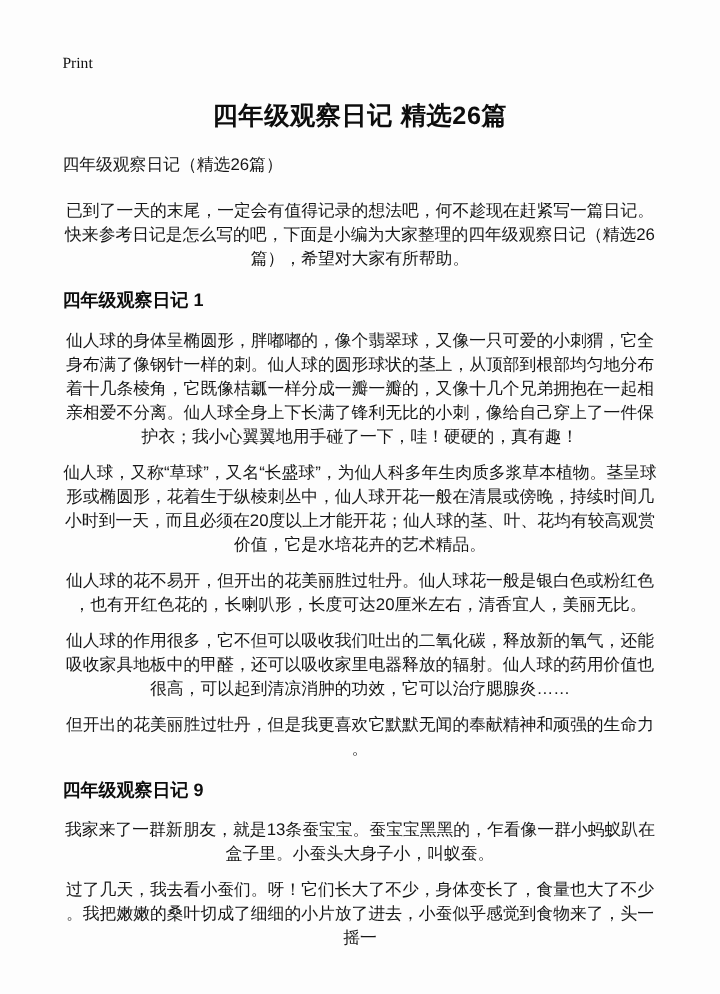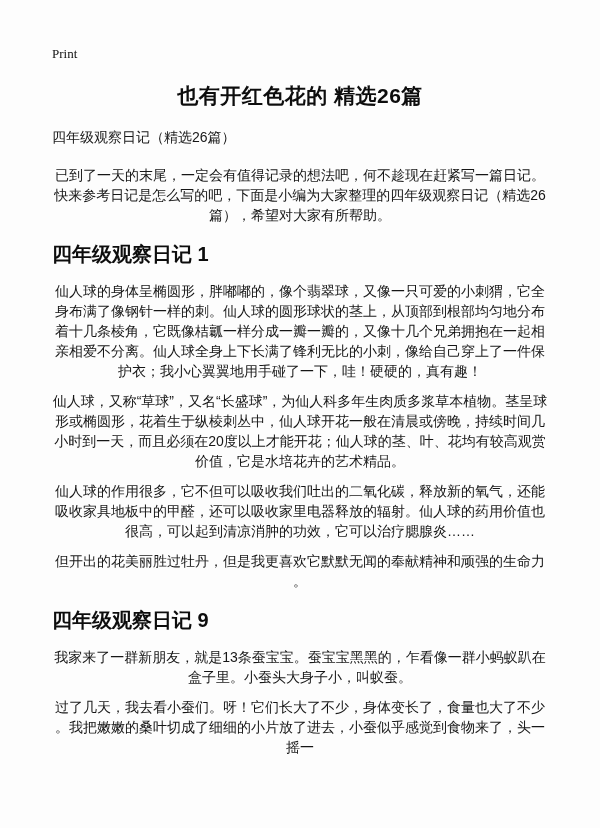--- a/index.html
+++ b/index.html
@@ -42,43 +42,44 @@
   }
   .para {
     font-size: 14px;
     line-height: 20px;
     margin: 0 0 10px 0;
     text-align: center;
     word-break: break-all;
     line-break: anywhere;
   }
   .section-heading {
-    font-size: 20px;
+    font-size: 15px;
     font-weight: bold;
     margin: 16px 0 13px 0;
     color: #0d0d0d;
   }
 </style>
 </head>
 <body>
 
 <div class="page">
 
   <span class="print-link">Print</span>
 
-  <h1 class="doc-title">也有开红色花的 精选26篇</h1>
+  <h1 class="doc-title">四年级观察日记 精选26篇</h1>
 
   <p class="subtitle">四年级观察日记（精选26篇）</p>
 
   <p class="para">已到了一天的末尾，一定会有值得记录的想法吧，何不趁现在赶紧写一篇日记。快来参考日记是怎么写的吧，下面是小编为大家整理的四年级观察日记（精选26篇），希望对大家有所帮助。</p>
 
   <div>
     <h2 class="section-heading">四年级观察日记 1</h2>
     <p class="para">仙人球的身体呈椭圆形，胖嘟嘟的，像个翡翠球，又像一只可爱的小刺猬，它全身布满了像钢针一样的刺。仙人球的圆形球状的茎上，从顶部到根部均匀地分布着十几条棱角，它既像桔瓤一样分成一瓣一瓣的，又像十几个兄弟拥抱在一起相亲相爱不分离。仙人球全身上下长满了锋利无比的小刺，像给自己穿上了一件保护衣；我小心翼翼地用手碰了一下，哇！硬硬的，真有趣！</p>
     <p class="para">仙人球，又称“草球”，又名“长盛球”，为仙人科多年生肉质多浆草本植物。茎呈球形或椭圆形，花着生于纵棱刺丛中，仙人球开花一般在清晨或傍晚，持续时间几小时到一天，而且必须在20度以上才能开花；仙人球的茎、叶、花均有较高观赏价值，它是水培花卉的艺术精品。</p>
+    <p class="para">仙人球的花不易开，但开出的花美丽胜过牡丹。仙人球花一般是银白色或粉红色，也有开红色花的，长喇叭形，长度可达20厘米左右，清香宜人，美丽无比。</p>
     <p class="para">仙人球的作用很多，它不但可以吸收我们吐出的二氧化碳，释放新的氧气，还能吸收家具地板中的甲醛，还可以吸收家里电器释放的辐射。仙人球的药用价值也很高，可以起到清凉消肿的功效，它可以治疗腮腺炎……</p>
     <p class="para">但开出的花美丽胜过牡丹，但是我更喜欢它默默无闻的奉献精神和顽强的生命力。</p>
   </div>
 
   <div>
     <h2 class="section-heading">四年级观察日记 9</h2>
     <p class="para">我家来了一群新朋友，就是13条蚕宝宝。蚕宝宝黑黑的，乍看像一群小蚂蚁趴在盒子里。小蚕头大身子小，叫蚁蚕。</p>
     <p class="para">过了几天，我去看小蚕们。呀！它们长大了不少，身体变长了，食量也大了不少。我把嫩嫩的桑叶切成了细细的小片放了进去，小蚕似乎感觉到食物来了，头一摇一</p>
   </div>
 

